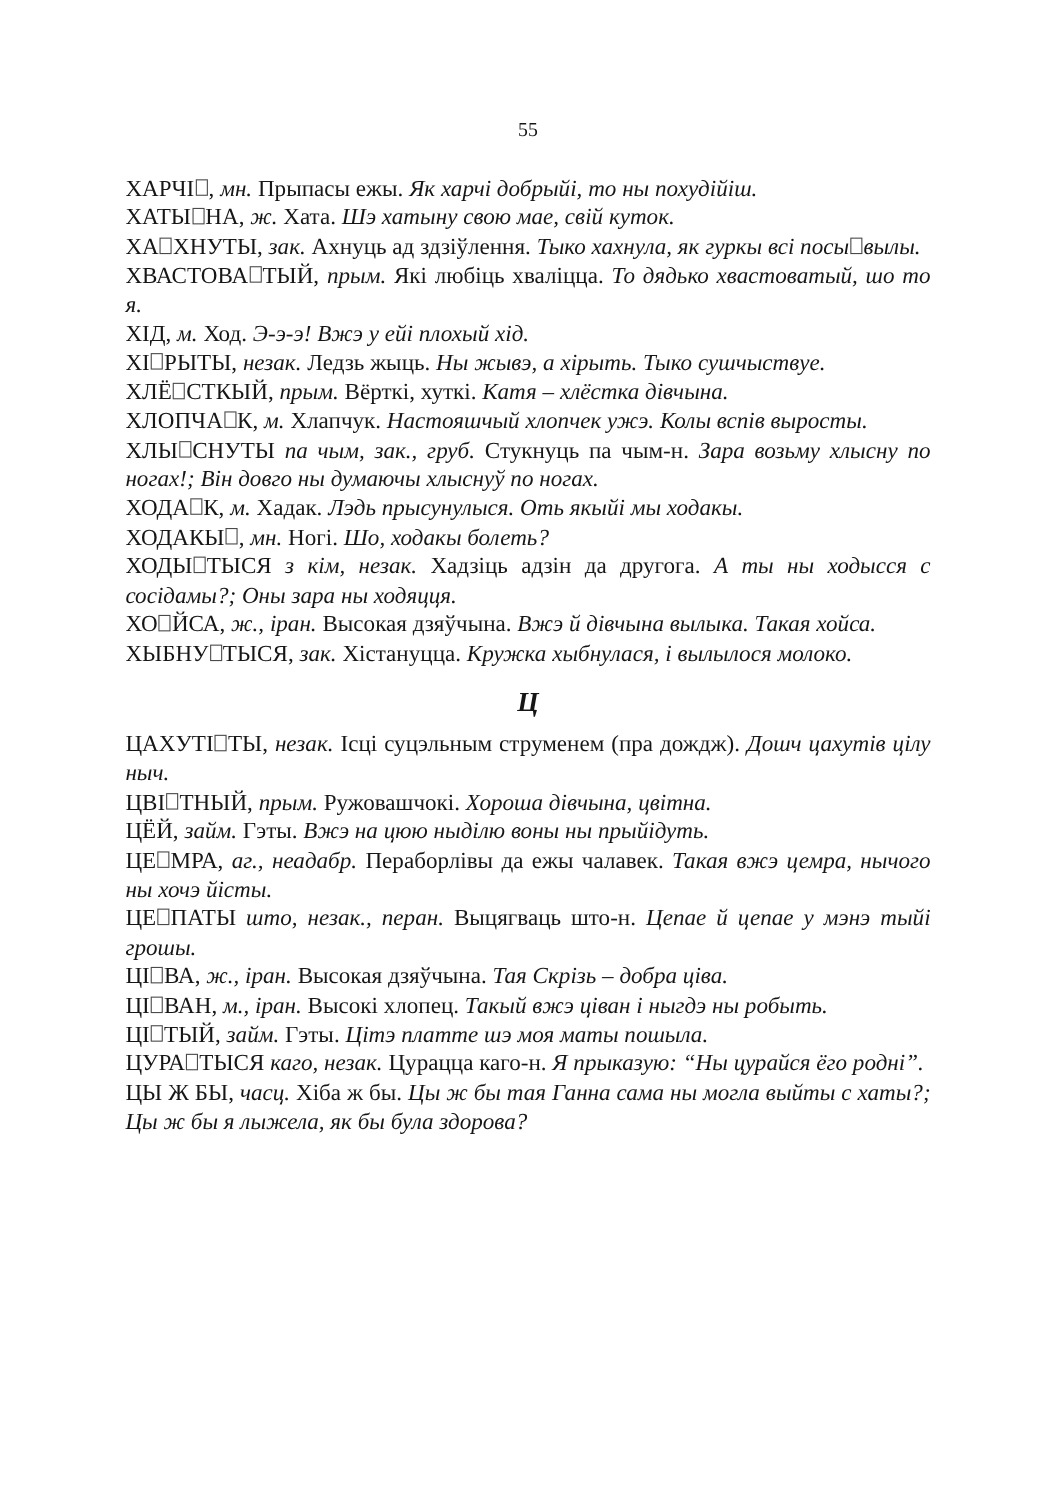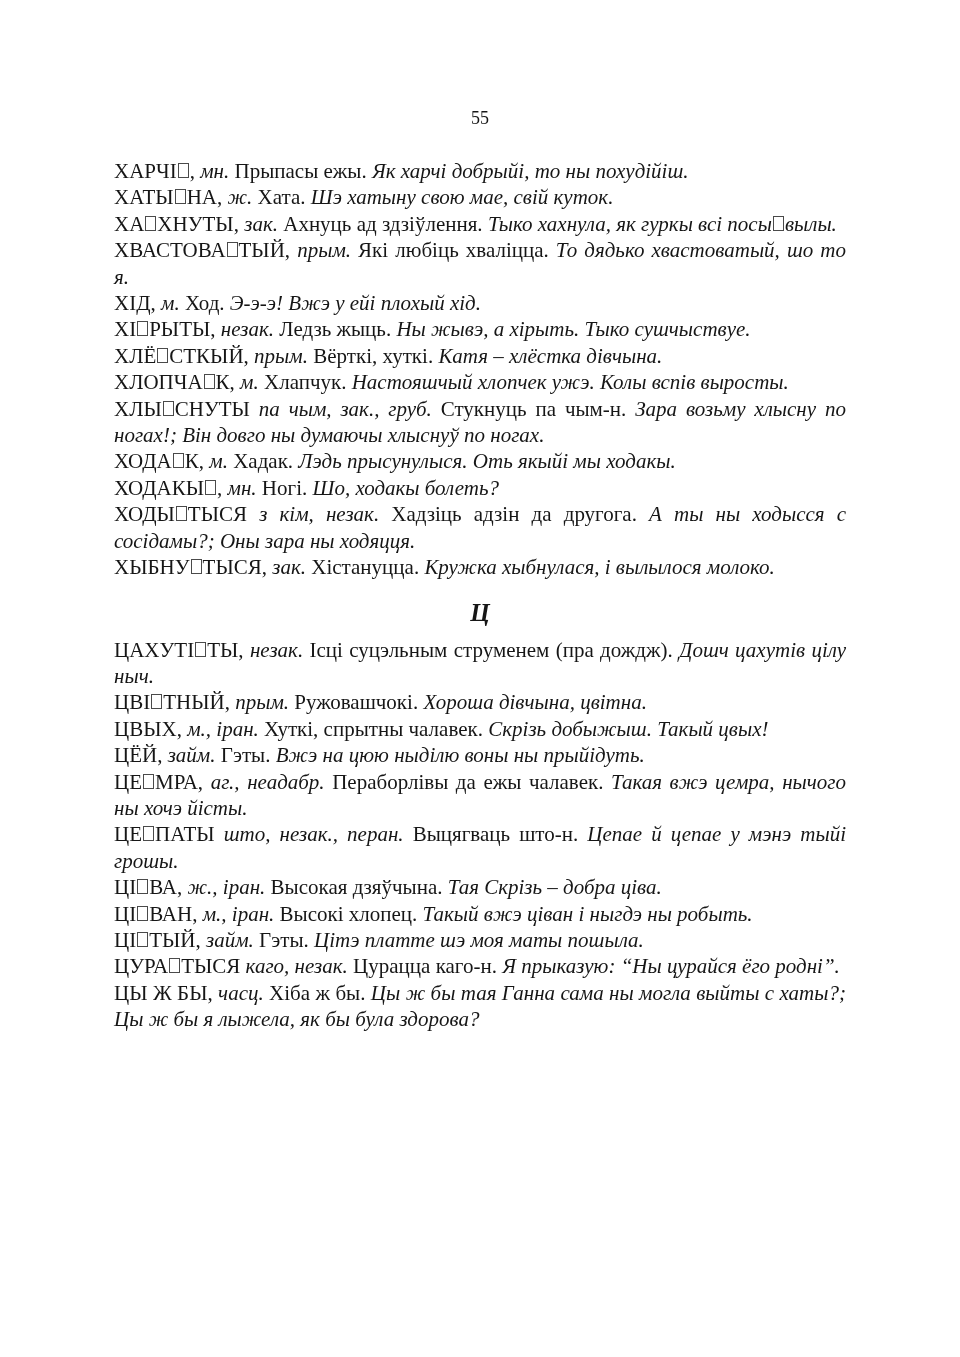--- a/index.html
+++ b/index.html
@@ -61,25 +61,25 @@
       <p class="entry"><span class="seg-h">ХА<span class="tofu"></span>ХНУТЫ, </span><span class="seg-i">зак. </span><span class="seg-r">Ахнуць ад здзіўлення. </span><span class="seg-i">Тыко хахнула, як гуркы всі посы<span class="tofu"></span>вылы.</span></p>
       <p class="entry"><span class="seg-h">ХВАСТОВА<span class="tofu"></span>ТЫЙ, </span><span class="seg-i">прым. </span><span class="seg-r">Які любіць хваліцца. </span><span class="seg-i">То дядько хвастоватый, шо то я.</span></p>
       <p class="entry"><span class="seg-h">ХІД, </span><span class="seg-i">м. </span><span class="seg-r">Ход. </span><span class="seg-i">Э-э-э! Вжэ у ейі плохый хід.</span></p>
       <p class="entry"><span class="seg-h">ХІ<span class="tofu"></span>РЫТЫ, </span><span class="seg-i">незак. </span><span class="seg-r">Ледзь жыць. </span><span class="seg-i">Ны жывэ, а хірыть. Тыко сушчыствуе.</span></p>
       <p class="entry"><span class="seg-h">ХЛЁ<span class="tofu"></span>СТКЫЙ, </span><span class="seg-i">прым. </span><span class="seg-r">Вёрткі, хуткі. </span><span class="seg-i">Катя – хлёстка дівчына.</span></p>
       <p class="entry"><span class="seg-h">ХЛОПЧА<span class="tofu"></span>К, </span><span class="seg-i">м. </span><span class="seg-r">Хлапчук. </span><span class="seg-i">Настояшчый хлопчек ужэ. Колы вспів выросты.</span></p>
       <p class="entry"><span class="seg-h">ХЛЫ<span class="tofu"></span>СНУТЫ </span><span class="seg-i">па чым, зак., груб. </span><span class="seg-r">Стукнуць па чым-н. </span><span class="seg-i">Зара возьму хлысну по ногах!; Він довго ны думаючы хлыснуў по ногах.</span></p>
       <p class="entry"><span class="seg-h">ХОДА<span class="tofu"></span>К, </span><span class="seg-i">м. </span><span class="seg-r">Хадак. </span><span class="seg-i">Лэдь прысунулыся. Оть якыйі мы ходакы.</span></p>
       <p class="entry"><span class="seg-h">ХОДАКЫ<span class="tofu"></span>, </span><span class="seg-i">мн. </span><span class="seg-r">Ногі. </span><span class="seg-i">Шо, ходакы болеть?</span></p>
       <p class="entry"><span class="seg-h">ХОДЫ<span class="tofu"></span>ТЫСЯ </span><span class="seg-i">з кім, незак. </span><span class="seg-r">Хадзіць адзін да другога. </span><span class="seg-i">А ты ны ходысся с сосідамы?; Оны зара ны ходяцця.</span></p>
+      <p class="entry"><span class="seg-h">ХО<span class="tofu"></span>ЙСА, </span><span class="seg-i">ж., іран. </span><span class="seg-r">Высокая дзяўчына. </span><span class="seg-i">Вжэ й дівчына вылыка. Такая хойса.</span></p>
       <p class="entry"><span class="seg-h">ХЫБНУ<span class="tofu"></span>ТЫСЯ, </span><span class="seg-i">зак. </span><span class="seg-r">Хістануцца. </span><span class="seg-i">Кружка хыбнулася, і вылылося молоко.</span></p>
       <div class="section-header">Ц</div>
       <p class="entry"><span class="seg-h">ЦАХУТІ<span class="tofu"></span>ТЫ, </span><span class="seg-i">незак. </span><span class="seg-r">Ісці суцэльным струменем (пра дождж). </span><span class="seg-i">Дошч цахутів цілу ныч.</span></p>
       <p class="entry"><span class="seg-h">ЦВІ<span class="tofu"></span>ТНЫЙ, </span><span class="seg-i">прым. </span><span class="seg-r">Ружовашчокі. </span><span class="seg-i">Хороша дівчына, цвітна.</span></p>
-      <p class="entry"><span class="seg-h">ЦВЫХ, </span><span class="seg-i">м., іран. </span><span class="seg-r">Хуткі, спрытны чалавек. </span><span class="seg-i">Скрізь добыжыш. Такый цвых!</span></p>
       <p class="entry"><span class="seg-h">ЦЁЙ, </span><span class="seg-i">займ. </span><span class="seg-r">Гэты. </span><span class="seg-i">Вжэ на цюю ныділю воны ны прыйідуть.</span></p>
       <p class="entry"><span class="seg-h">ЦЕ<span class="tofu"></span>МРА, </span><span class="seg-i">аг., неадабр. </span><span class="seg-r">Пераборлівы да ежы чалавек. </span><span class="seg-i">Такая вжэ цемра, нычого ны хочэ йісты.</span></p>
       <p class="entry"><span class="seg-h">ЦЕ<span class="tofu"></span>ПАТЫ </span><span class="seg-i">што, незак., перан. </span><span class="seg-r">Выцягваць што-н. </span><span class="seg-i">Цепае й цепае у мэнэ тыйі грошы.</span></p>
       <p class="entry"><span class="seg-h">ЦІ<span class="tofu"></span>ВА, </span><span class="seg-i">ж., іран. </span><span class="seg-r">Высокая дзяўчына. </span><span class="seg-i">Тая Скрізь – добра ціва.</span></p>
       <p class="entry"><span class="seg-h">ЦІ<span class="tofu"></span>ВАН, </span><span class="seg-i">м., іран. </span><span class="seg-r">Высокі хлопец. </span><span class="seg-i">Такый вжэ ціван і ныгдэ ны робыть.</span></p>
       <p class="entry"><span class="seg-h">ЦІ<span class="tofu"></span>ТЫЙ, </span><span class="seg-i">займ. </span><span class="seg-r">Гэты. </span><span class="seg-i">Цітэ платте шэ моя маты пошыла.</span></p>
       <p class="entry"><span class="seg-h">ЦУРА<span class="tofu"></span>ТЫСЯ </span><span class="seg-i">каго, незак. </span><span class="seg-r">Цурацца каго-н. </span><span class="seg-i">Я прыказую: “Ны цурайся ёго родні”.</span></p>
       <p class="entry"><span class="seg-h">ЦЫ Ж БЫ, </span><span class="seg-i">часц. </span><span class="seg-r">Хіба ж бы. </span><span class="seg-i">Цы ж бы тая Ганна сама ны могла выйты с хаты?; Цы ж бы я лыжела, як бы була здорова?</span></p>
     </div>
 </div>

